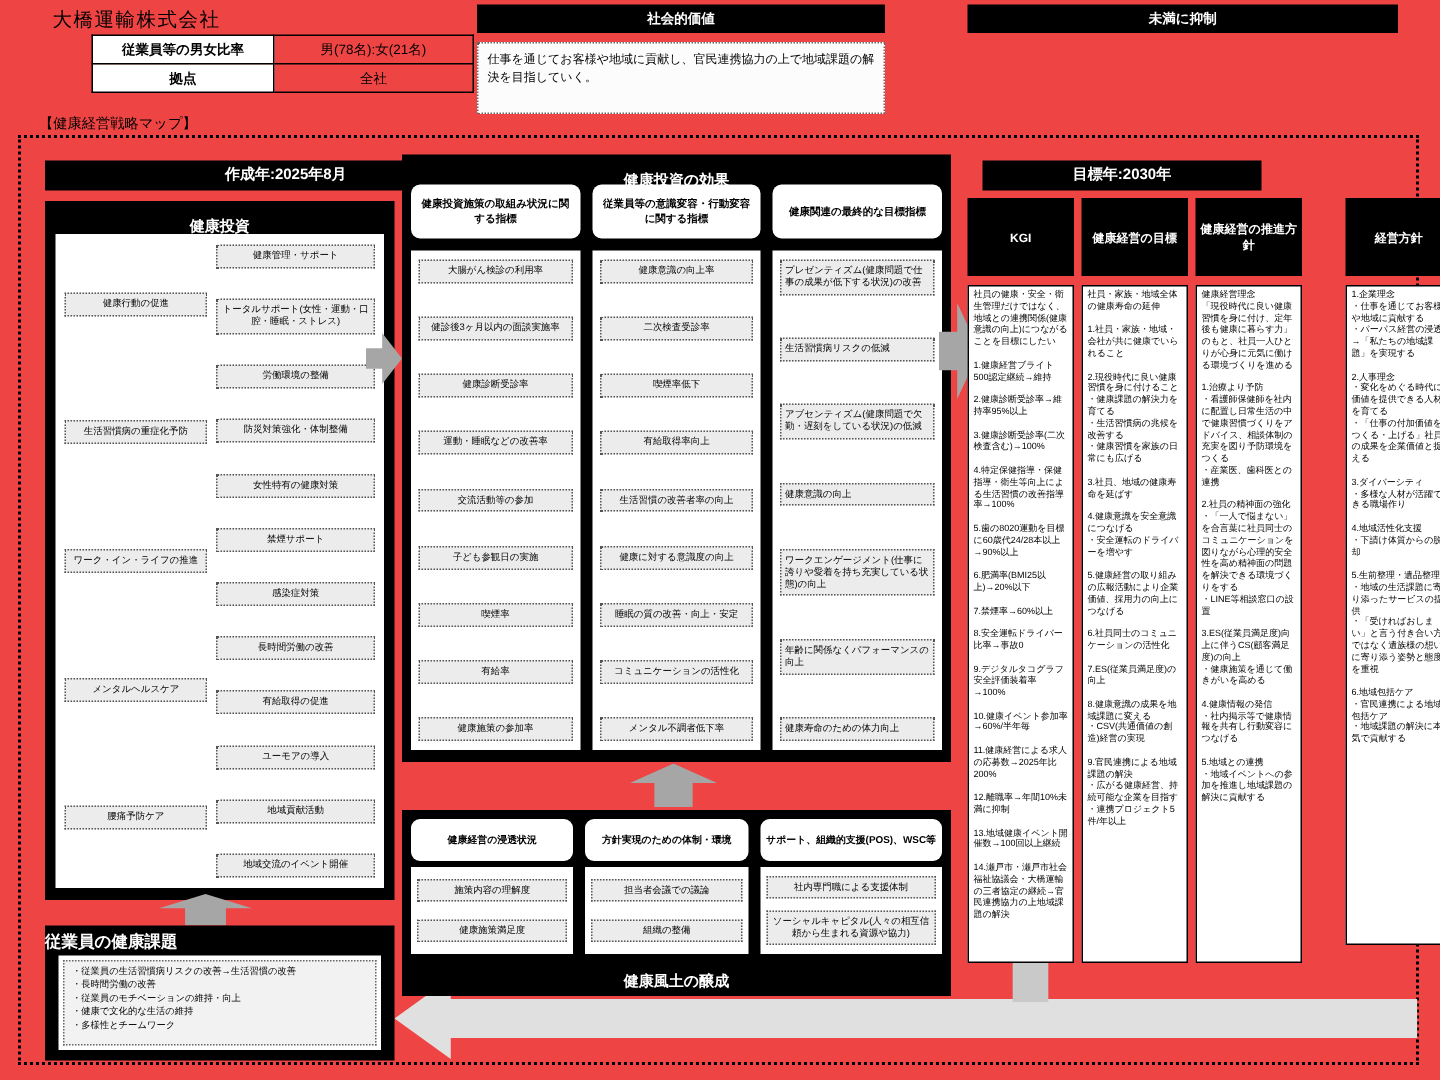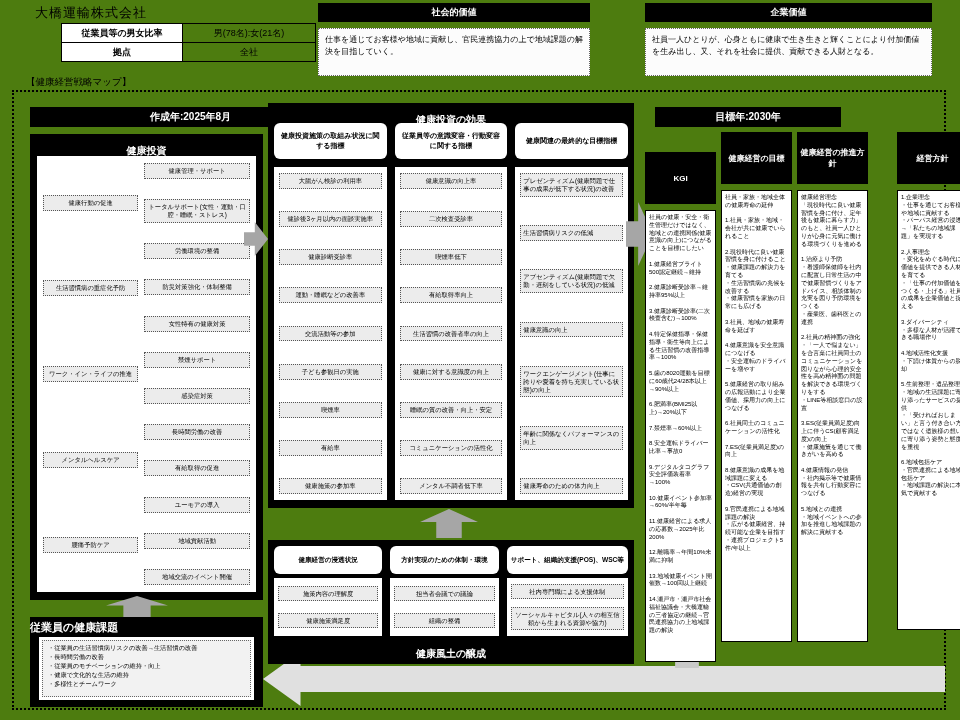--- a/index.html
+++ b/index.html
@@ -1,16 +1,16 @@
 <!DOCTYPE html>
 <html><head>
 <meta charset="utf-8">
 <style>
   html,body{margin:0;padding:0;background:#fff;}
-  #canvas{position:relative;width:960px;height:720px;background:#4d7c0f;
+  #canvas{position:relative;width:960px;height:720px;background:#ef4444;
           font-family:"Liberation Sans","DejaVu Sans",sans-serif;color:#000;overflow:hidden;text-decoration:underline;}
 
   
   .company-title{position:absolute;left:35px;top:4px;font-size:13px;letter-spacing:1px;}
   table.profile{position:absolute;left:35px;top:23px;border-collapse:collapse;margin-left:26px;}
   table.profile td{border:1px solid #000;font-size:9px;height:16px;text-align:center;}
   table.profile td.plabel{width:118px;font-weight:bold;background:#fff;}
   table.profile td.pvalue{width:130px;}
   .map-label{position:absolute;left:26px;top:76px;font-size:9.5px;}
 
@@ -112,22 +112,21 @@
       </tr>
       </tbody>
   </table>
   <div class="map-label">【健康経営戦略マップ】</div>
 
   <div class="vblock" style="left:318px;width:272px;">
     <div class="vbar">社会的価値</div>
     <div class="vtext">仕事を通じてお客様や地域に貢献し、官民連携協力の上で地域課題の解決を目指していく。</div>
   </div>
   <div class="vblock" style="left:645px;width:287px;">
-    <div class="vbar">企業価値</div>
-    <div class="vtext">社員一人ひとりが、心身ともに健康で生き生きと輝くことにより付加価値を生み出し、又、それを社会に提供、貢献できる人財となる。</div>
+    <div class="vbar">未満に抑制</div>
   </div>
 
   <div class="frame"></div>
 
   <div class="blackbar" id="created-bar">作成年:2025年8月</div>
   <div class="blackbar" id="target-bar">目標年:2030年</div>
 
   <div class="arrow" id="arrow-bottom-long"></div>
   <div class="arrow" id="arrow-bottom-up"></div>
 
@@ -243,21 +242,21 @@
         <div class="fcol-header">サポート、組織的支援(POS)、WSC等</div>
         <div class="fcol-body">
             <div class="gbox">社内専門職による支援体制</div>
             <div class="gbox">ソーシャルキャピタル(人々の相互信頼から生まれる資源や協力)</div>
           </div>
       </div>
     </div>
     <div class="found-footer">健康風土の醸成</div>
   </div>
 
-  <div class="goal-col" style="left:645px;margin-top:20px;">
+  <div class="goal-col" style="left:645px;">
     <div class="goal-header">KGI</div>
     <div class="goal-body" style="height:452px;">社員の健康・安全・衛生管理だけではなく、地域との連携関係(健康意識の向上)につながることを目標にしたい
 
 1.健康経営ブライト500認定継続→維持
 
 2.健康診断受診率→維持率95%以上
 
 3.健康診断受診率(二次検査含む)→100%
 
 4.特定保健指導・保健指導・衛生等向上による生活習慣の改善指導率→100%

